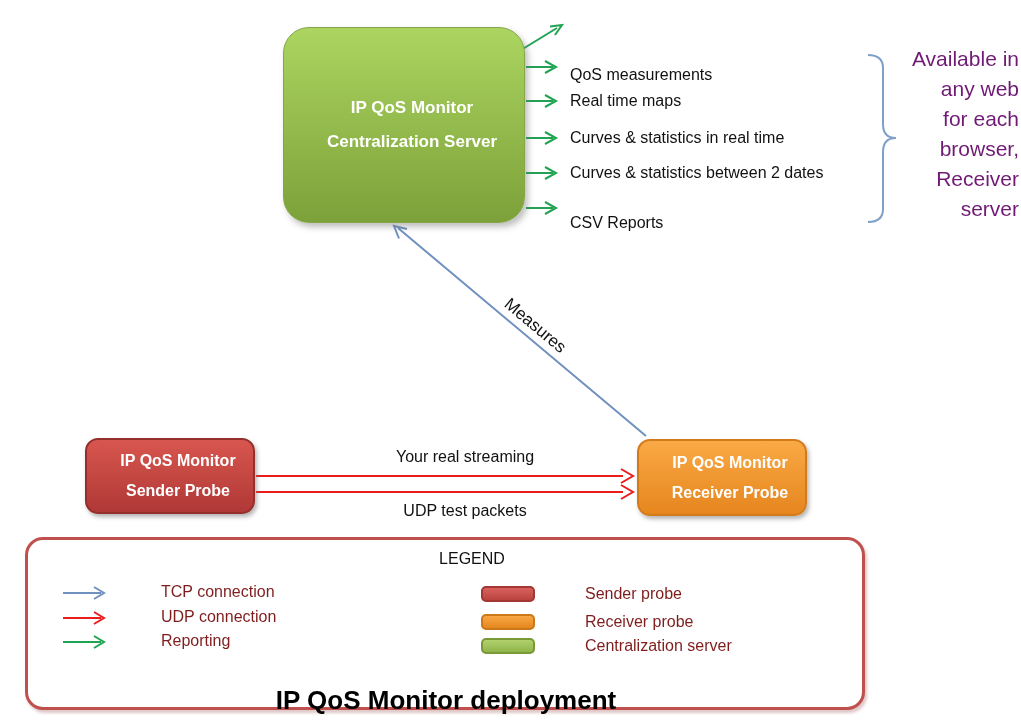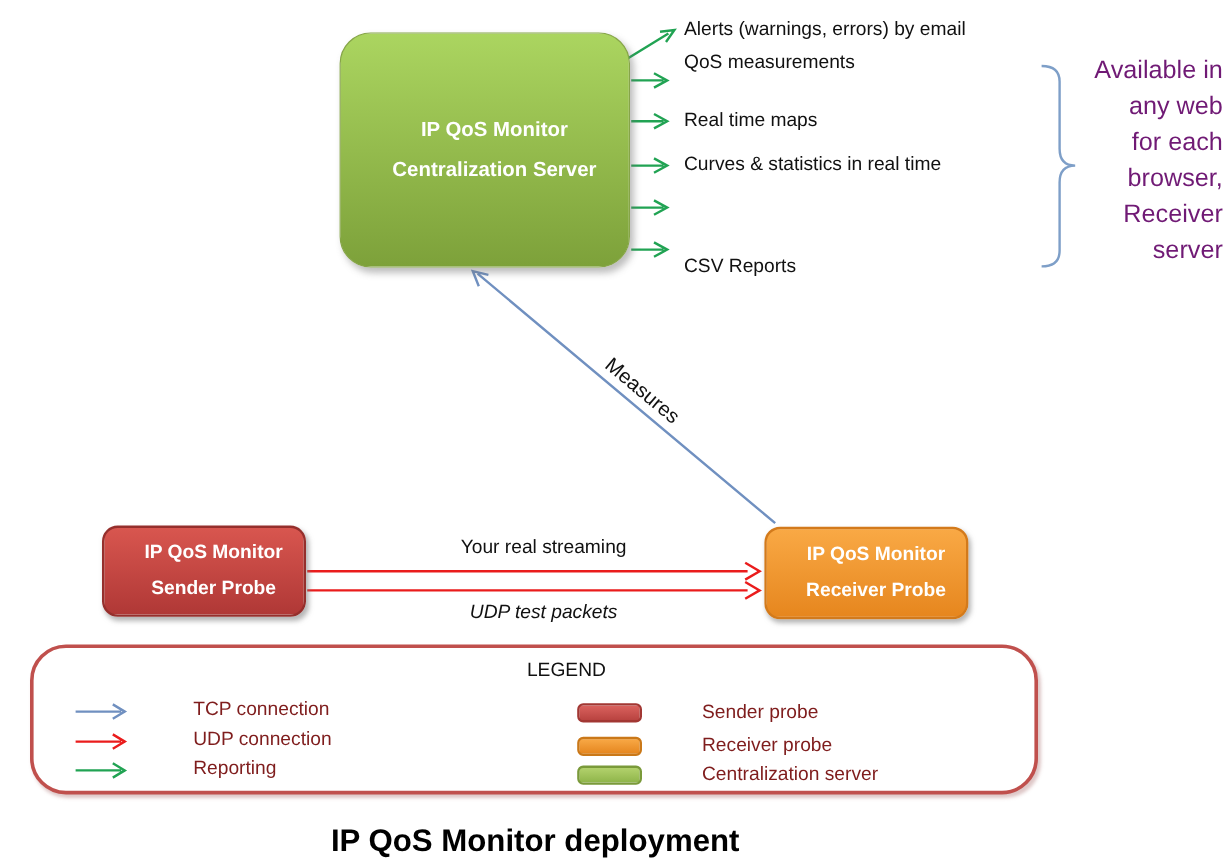--- a/index.html
+++ b/index.html
@@ -79,34 +79,34 @@
   .measures-label {
     position: absolute;
     left: 468px; top: 316px; width: 134px;
     text-align: center;
     font-size: 17px;
     color: #111111;
     transform: rotate(40deg);
   }
   .stream-label {
     position: absolute;
-    left: 338px; width: 230px;
+    left: 350px; width: 230px;
     text-align: center;
     font-size: 16px; height: 20px; line-height: 20px;
     color: #111111;
   }
   .stream-label.top { top: 447px; }
-  .stream-label.bottom { top: 501px; font-style: italic; }
+  .stream-label.bottom { top: 501px; }
 
   
   .legend {
     position: absolute;
-    left: 25px; top: 537px; width: 840px; height: 125px;
+    left: 25px; top: 537px; width: 840px; height: 173px;
     border: 3px solid #c0504d;
-    border-radius: 30px;
+    border-radius: 18px;
     background: #ffffff;
     box-shadow: 2px 3px 3px rgba(160,95,95,0.35);
   }
   .legend-title {
     position: absolute;
     left: 354px; top: 10px; width: 180px;
     text-align: center;
     font-size: 16px;
     color: #111111;
   }
@@ -163,24 +163,24 @@
     </g>
 
     <path fill="none" stroke-width="2" d="M868,55 Q883,55 883,68 L883,124 Q883,138 896,138 Q883,138 883,152 L883,209 Q883,222 868,222" stroke="#7e9fc8"></path>
   </svg>
 
   <div class="node node-server">
     <span>IP QoS Monitor</span>
     <span>Centralization Server</span>
   </div>
 
-  <div class="output-label" style="top:14px">Alerts (warnings, errors) by email</div>
-  <div class="output-label" style="top:42px">QoS measurements</div>
+  <div class="output-label" style="top:64px">QoS measurements</div>
   <div class="output-label" style="top:90px">Real time maps</div>
   <div class="output-label" style="top:127px">Curves &amp; statistics in real time</div>
+  <div class="output-label" style="top:162px">Curves &amp; statistics between 2 dates</div>
   <div class="output-label" style="top:212px">CSV Reports</div>
 
   <div class="browser-note">
     <div>Available in</div>
     <div>any web</div>
     <div>for each</div>
     <div>browser,</div>
     <div>Receiver</div>
     <div>server</div>
   </div>

